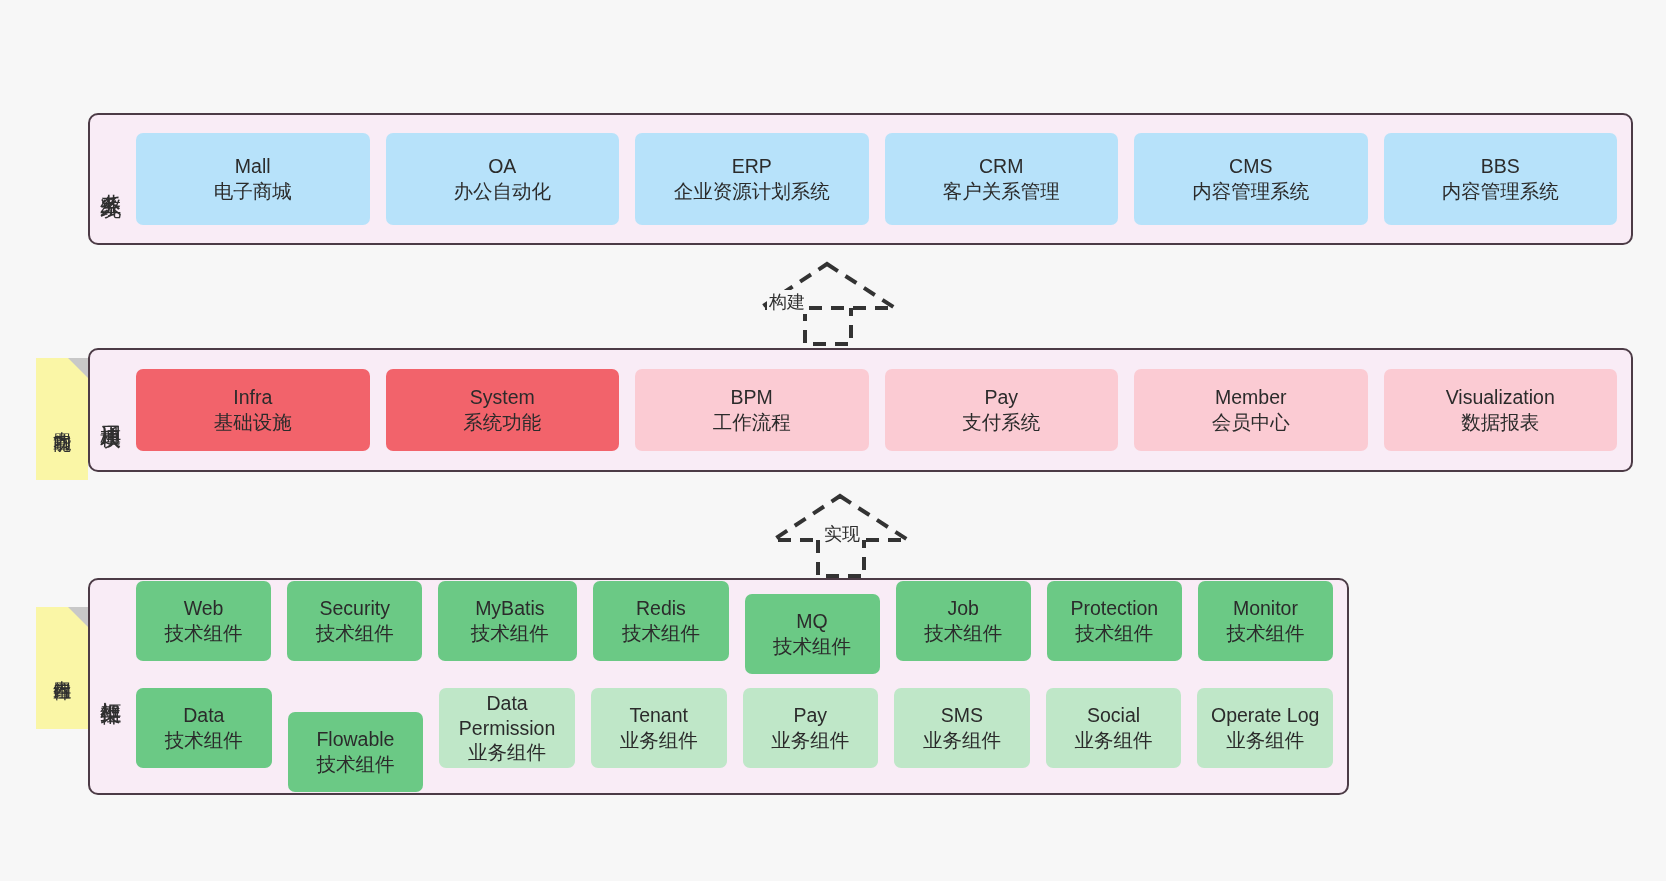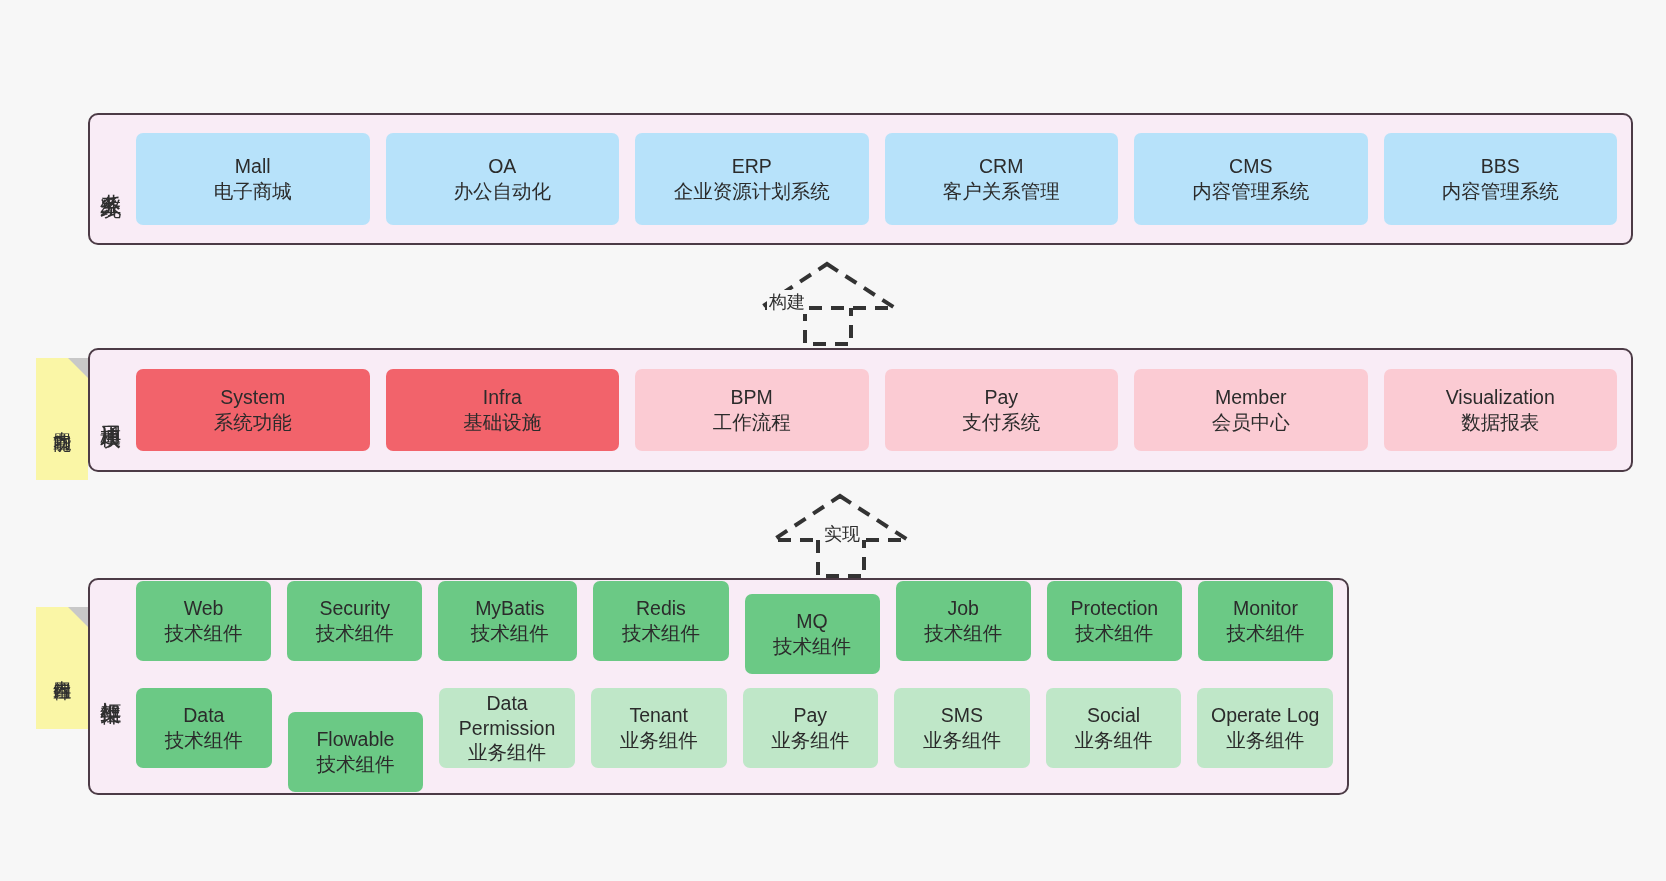--- a/index.html
+++ b/index.html
@@ -158,26 +158,26 @@
       <path d="M50,50 L50,86 L96,86 L96,50" fill="none" stroke="#333" stroke-width="4" stroke-dasharray="13,9"></path>
     </svg>
   </div>
   <div class="conn-label" style="left:767px;top:290px;">构建</div>
 
   <div class="layer" id="layer-1" style="left:88px;top:348px;width:1545px;height:124px;">
     <div class="layer-title">通用模块</div>
     <div class="layer-body">
         <div class="row">
           <div class="node c-red" style="height: 82px;">
+            <div class="n-title">Infra</div>
+            <div class="n-sub">基础设施</div>
+          </div>
+          <div class="node c-red" style="height: 82px;">
             <div class="n-title">System</div>
             <div class="n-sub">系统功能</div>
-          </div>
-          <div class="node c-red" style="height: 82px;">
-            <div class="n-title">Infra</div>
-            <div class="n-sub">基础设施</div>
           </div>
           <div class="node c-pink" style="height: 82px;">
             <div class="n-title">BPM</div>
             <div class="n-sub">工作流程</div>
           </div>
           <div class="node c-pink" style="height: 82px;">
             <div class="n-title">Pay</div>
             <div class="n-sub">支付系统</div>
           </div>
           <div class="node c-pink" style="height: 82px;">

